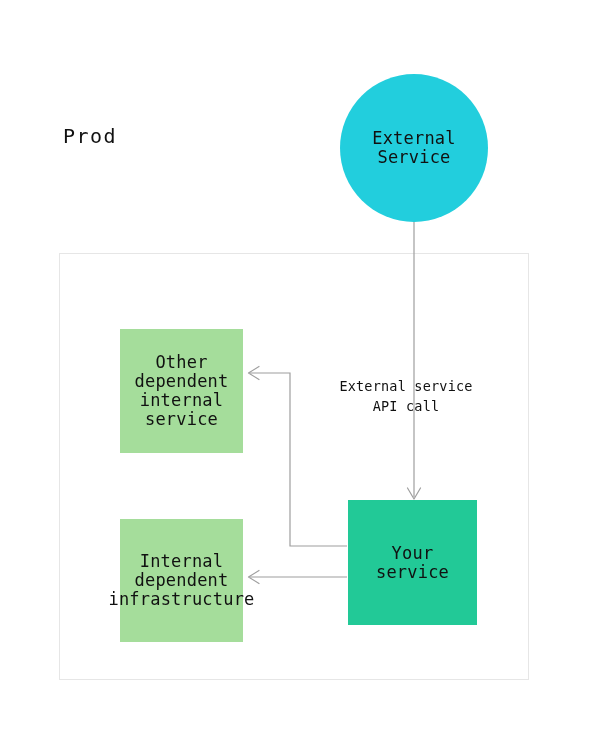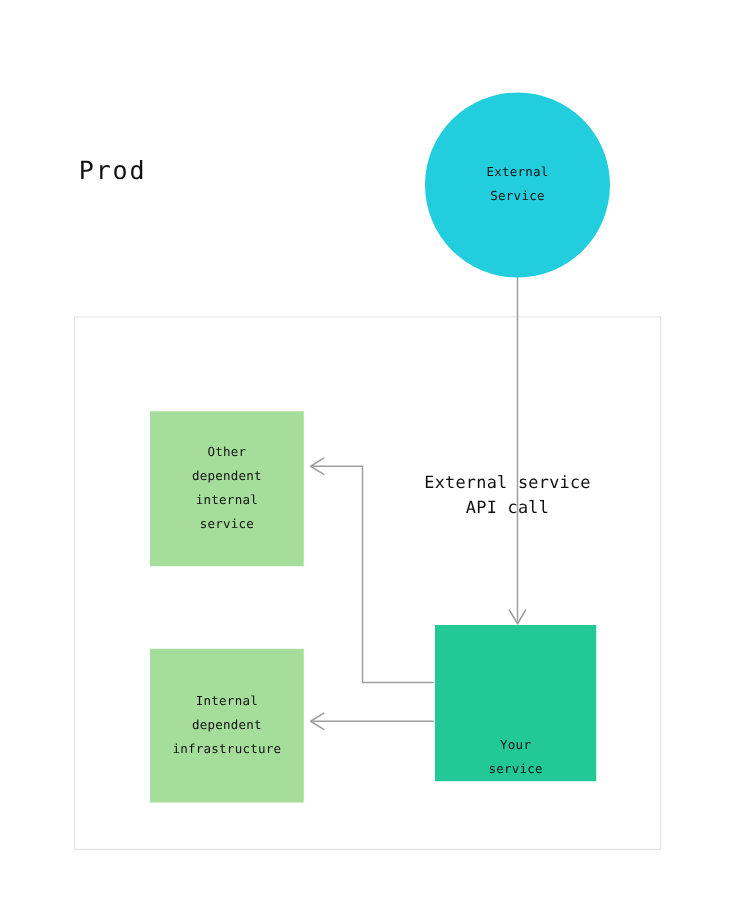--- a/index.html
+++ b/index.html
@@ -57,21 +57,21 @@
   
   .node-rect {
     position: absolute;
     display: flex;
     align-items: center;
     justify-content: center;
     text-align: center;
     box-sizing: border-box;
   }
   .node-rect.green-light { background: #a5dd9b; margin-top: 19px; }
-  .node-rect.green-teal  { background: #22c997; align-items: flex-end; }
+  .node-rect.green-teal  { background: #22c997; }
 
   #node-other-dependent {
     left: 120px;
     top: 310px;
     width: 123px;
     height: 124px;
   }
   #node-internal-infra {
     left: 120px;
     top: 500px;
@@ -79,21 +79,21 @@
     height: 123px;
   }
   #node-your-service {
     left: 348px;
     top: 500px;
     width: 129px;
     height: 125px;
   }
   .node-label {
     font-family: "DejaVu Sans Mono", monospace;
-    font-size: 10px;
+    font-size: 17px;
     line-height: 19px;
     color: #111111;
     white-space: pre-line;
     letter-spacing: 0.2px;
   }
   
   .edge-label {
     position: absolute;
     left: 318px;
     top: 376px;

